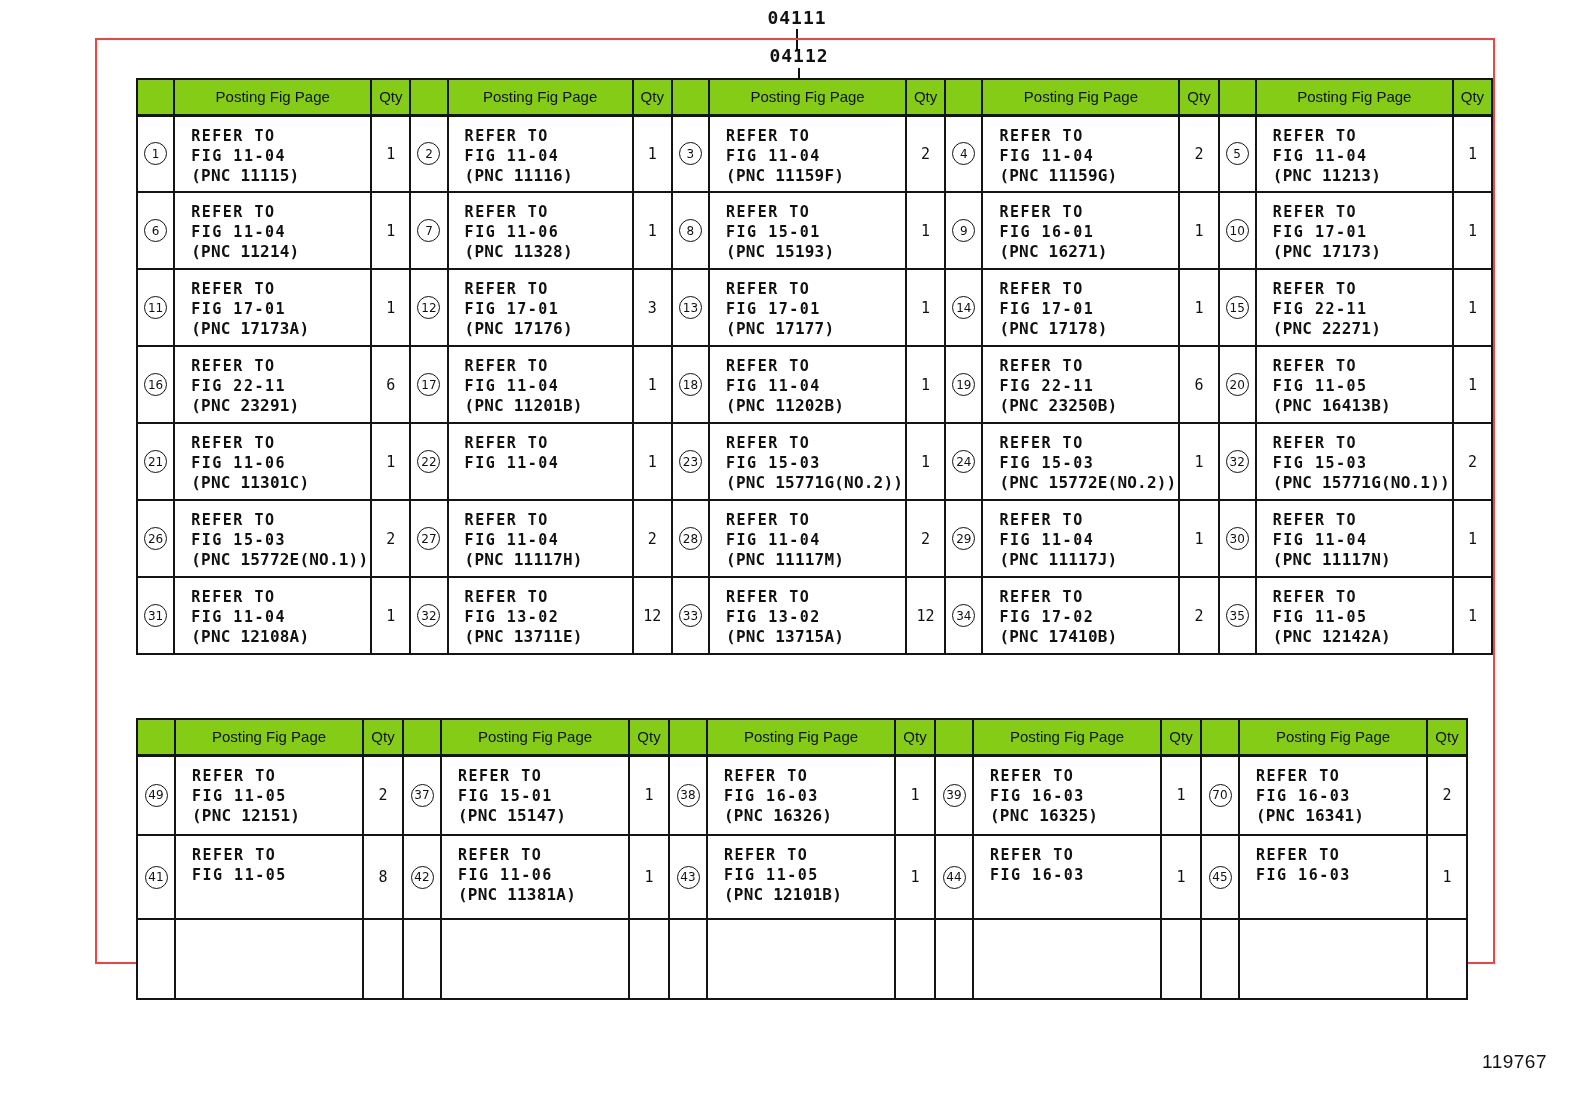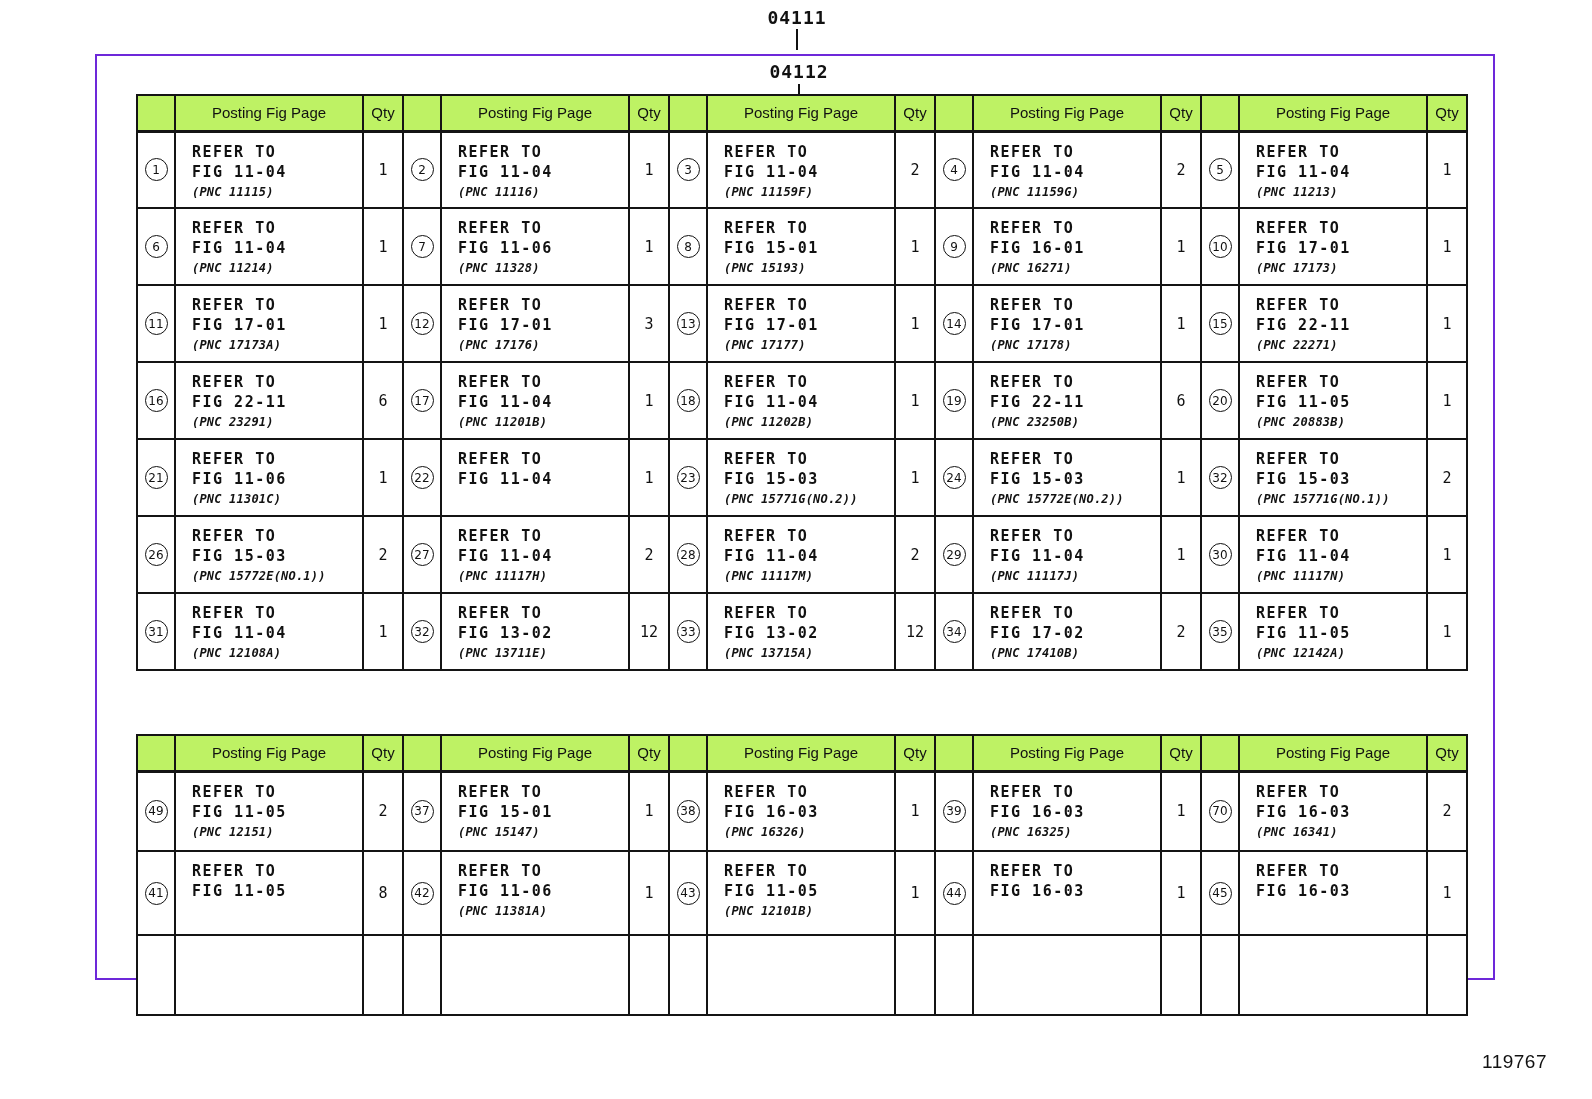--- a/index.html
+++ b/index.html
@@ -11,58 +11,58 @@
   }
   .plate-label {
     position:absolute; transform:translateX(-50%);
     font-family:"DejaVu Sans Mono", monospace; font-weight:bold;
     font-size:18px; letter-spacing:1px; white-space:nowrap;text-align:center;
   }
   #top-label    { left:797px; top:7px;  }
   .leader { position:absolute; width:2px; background:#111; }
   #leader-top   { left:796px; top:29px; height:21px; }
   .outer-box {
-    position:absolute; left:95px; top:54px; width:1400px; height:926px;
-    border:2px solid #6d28d9;
+    position:absolute; left:95px; top:38px; width:1400px; height:926px;
+    border:2px solid #ef4444;
   }
   #inner-label  { left:702px; top:5px; }
   #leader-inner { left:701px; top:28px; height:10px; }
 
   table.ref-table {
     position:absolute; left:39px; border-collapse:collapse; table-layout:fixed;
     background:#fff;
   }
   #table1 { top:38px; }
   #table2 { top:678px; }
   col.c-n { width:38px; }
   col.c-f { width:188px; }
   col.c-q { width:40px; }
   .ref-table th, .ref-table td { border:2px solid #141414; }
   .ref-table thead th {
     height:36px; font-weight:normal; font-size:15px;
     font-family:"Liberation Sans", sans-serif;
-    text-align:center; border-bottom-width:3px; background:#bef264;margin-left:32px;
+    text-align:center; border-bottom-width:3px; background:#84cc16;margin-left:32px;
   }
   #table1 tbody tr { height:77px; }
   #table2 tbody tr:nth-child(1) { height:80px; }
   #table2 tbody tr:nth-child(2) { height:84px; }
   #table2 tbody tr:nth-child(3) { height:80px; }
   td.c-num { text-align:center; vertical-align:middle; }
   .circ {
     display:inline-flex; width:23px; height:23px;
     border:1.5px solid #111; border-radius:50%;
     align-items:center; justify-content:center;
     font-family:"DejaVu Sans", sans-serif; font-size:12px; line-height:1;
   }
   td.c-fig { vertical-align:top; padding:9px 2px 3px 16px; overflow:visible;border-radius:26px; }
   td.c-fig .l {
     font-family:"DejaVu Sans Mono", monospace; font-weight:bold;
     font-size:15px; letter-spacing:1.5px; line-height:20px; white-space:nowrap;
   }
-  td.c-fig .l.pnc { font-size:12px; letter-spacing:0.2px;font-style:italic; }
+  td.c-fig .l.pnc { font-size:16px; letter-spacing:0.2px; }
   td.c-qty {
     text-align:center; vertical-align:middle;
     font-family:"DejaVu Sans Mono", monospace; font-size:15px;
   }
   .sheet-number {
     position:absolute; left:1476px; top:1051px;
     font-family:"Liberation Sans", sans-serif; font-size:19px; letter-spacing:0.5px;margin-left:6px;
   }
 </style>
 </head>
@@ -268,21 +268,21 @@
               <div class="l">REFER TO</div>
               <div class="l">FIG 22-11</div>
               <div class="l pnc">(PNC 23250B)</div>
             </td>
   <td class="c-qty">6</td>
 
   <td class="c-num"><span class="circ">20</span></td>
   <td class="c-fig">
               <div class="l">REFER TO</div>
               <div class="l">FIG 11-05</div>
-              <div class="l pnc">(PNC 20883B)</div>
+              <div class="l pnc">(PNC 16413B)</div>
             </td>
   <td class="c-qty">1</td>
 </tr>
           <tr>
   <td class="c-num"><span class="circ">21</span></td>
   <td class="c-fig">
               <div class="l">REFER TO</div>
               <div class="l">FIG 11-06</div>
               <div class="l pnc">(PNC 11301C)</div>
             </td>

